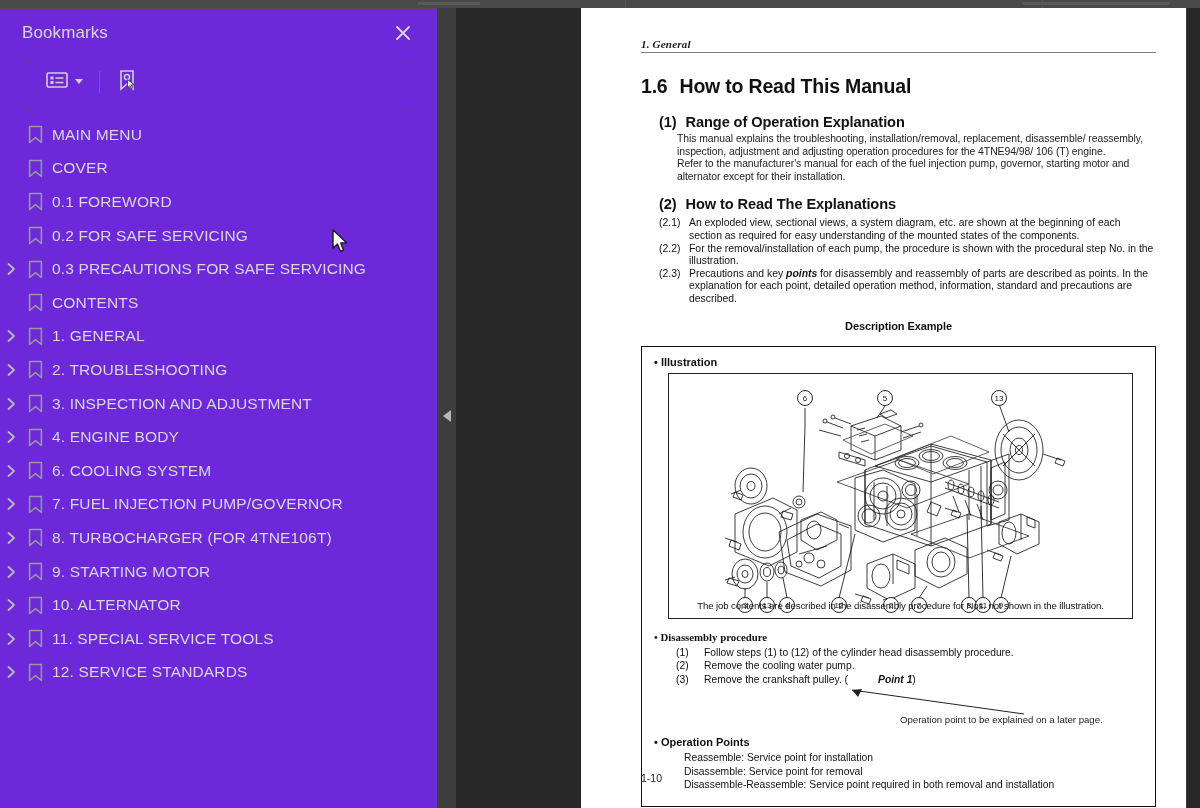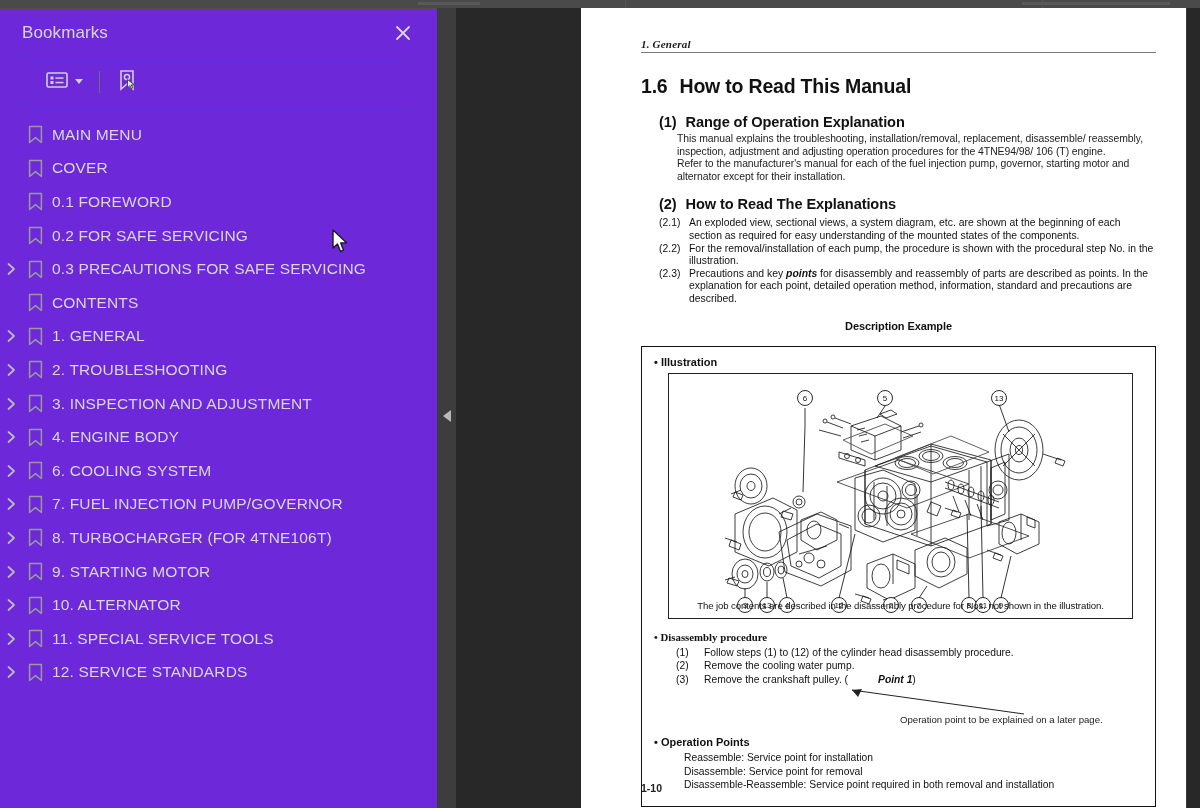--- a/index.html
+++ b/index.html
@@ -210,22 +210,22 @@
     position: relative; height: 44px; margin-top: 2px;
   }
   .arrow-note .note-txt {
     position: absolute; left: 246px; top: 26px;
     font-size: 9.6px; color: #222;
   }
   .op-head { font-weight: bold; font-size: 11px; margin: 4px 0 3px 0; }
   .op-list { padding-left: 30px; font-size: 10.3px; line-height: 13.6px; }
 
   .folio {
-    position: absolute; left: 60px; bottom: 14px;
-    font-size: 10.5px; font-weight: bold; color: #222; margin-top: 20px;
+    position: absolute; left: 60px; bottom: 24px;
+    font-size: 10.5px; font-weight: normal; color: #222; margin-top: 20px;
   }
 
   
   .cursor { position: absolute; left: 330px; top: 228px; pointer-events: none; }
 </style>
 </head>
 <body>
 
 <div id="app">
 

